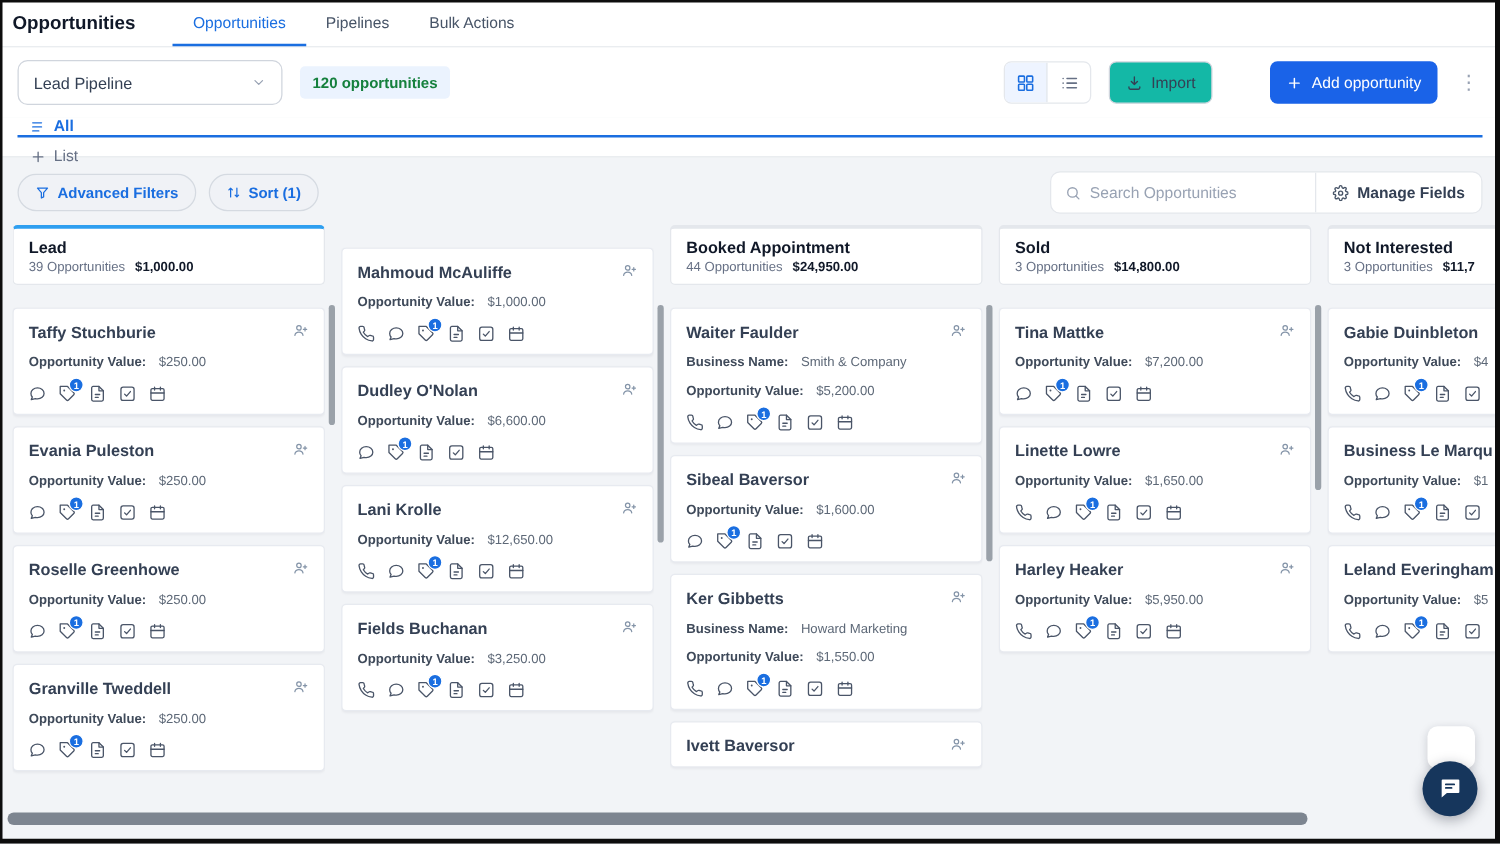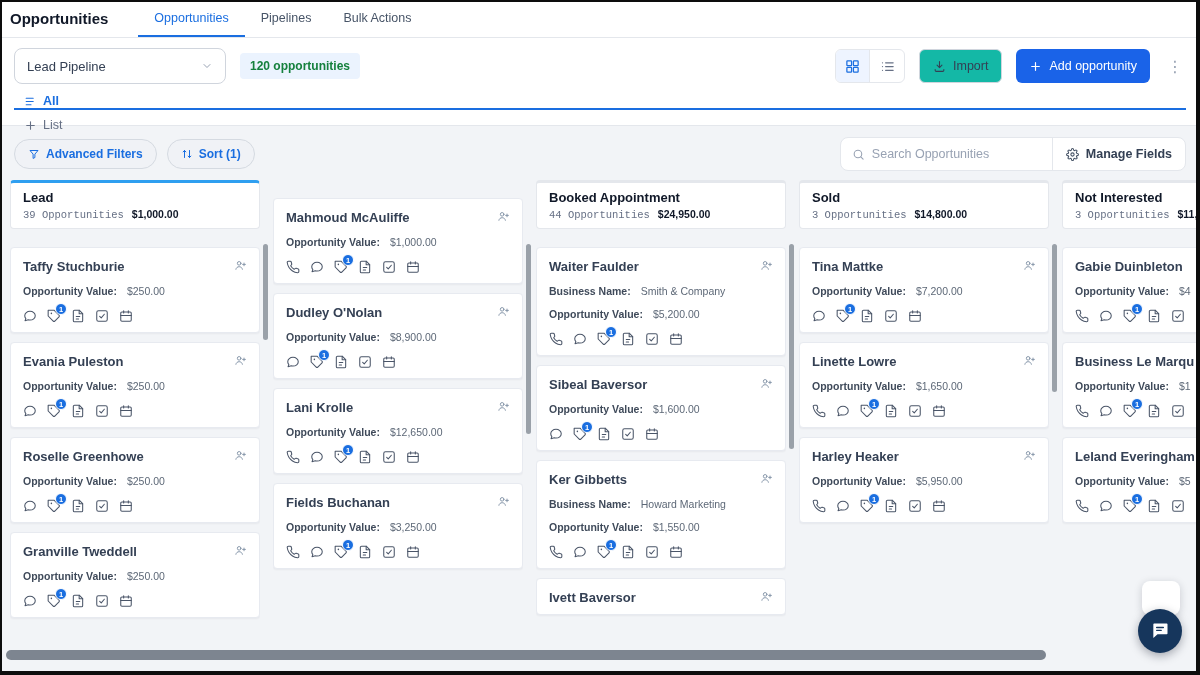--- a/index.html
+++ b/index.html
@@ -25,21 +25,21 @@
   .pipeline-select { width: 212px; height: 36px; border: 1px solid #d0d5dd; border-radius: 8px; display: flex; align-items: center; justify-content: space-between; padding: 0 12px; font-size: 13px; color: #344054; background: #fff; cursor: pointer; }
   .chev svg { width: 12px; height: 12px; color: #98a2b3; }
   .count-badge { background: #ebf3fe; color: #15803d; font-size: 12px; font-weight: 600; padding: 6px 10px; border-radius: 4px; }
   .spacer { flex: 1; }
   .view-toggle { display: flex; border: 1px solid #e4e7ec; border-radius: 6px; overflow: hidden; background: #fff; }
   .vt { width: 34px; height: 32px; display: flex; align-items: center; justify-content: center; cursor: pointer; color: #667085; }
   .vt svg { width: 15px; height: 15px; }
   .vt.active { color: #1a6ee0; background: #eef4ff; border-right: 1px solid #e4e7ec; }
   .btn { display: inline-flex; align-items: center; gap: 7px; height: 34px; padding: 0 13px; border-radius: 6px; font-size: 12.5px; border: none; cursor: pointer; font-family: inherit; }
   .btn.ghost { background: #14b8a6; border: 1px solid #d0d5dd; color: #344054; }
-  .btn.primary { background: #1a63e8; color: #fff; font-weight: 500; }
+  .btn.primary { background: #1a63e8; color: #fff; font-weight: 500; margin-left: 32px; }
   .bicon svg { width: 13px; height: 13px; }
   .kebab { color: #98a2b3; font-size: 16px; cursor: pointer; padding: 0 3px; }
 
   
   .viewtabs { background: #fff; border-bottom: 1px solid #e4e7ec; display: flex; gap: 8px; padding: 0 14px; height: 32px; flex-shrink: 0; flex-direction: column; }
   .vtab { display: flex; align-items: center; gap: 6px; padding: 0 10px; font-size: 12.5px; color: #667085; cursor: pointer; border-bottom: 2px solid transparent; }
   .vtab.active { color: #1a6ee0; border-bottom-color: #1a6ee0; font-weight: 600; }
   .vicon svg { width: 13px; height: 13px; }
 
   
@@ -53,21 +53,21 @@
   .searchbox input::placeholder { color: #98a2b3; }
   .manage { display: flex; align-items: center; gap: 7px; padding: 0 13px; font-size: 12.5px; font-weight: 600; color: #344054; cursor: pointer; }
   .manage svg { width: 13px; height: 13px; color: #475467; }
 
   
   .board { display: flex; gap: 13px; padding: 0 10px; flex: 1; min-height: 0; overflow: hidden; align-items: stretch; }
   .column { flex: 0 0 250px; display: flex; flex-direction: column; position: relative; }
   .col-header { background: #fff; border: 1px solid #e4e7ec; border-top: 3px solid #e4e7ec; border-radius: 4px; padding: 7px 12px; flex-shrink: 0; }
   .col-title { font-size: 13px; font-weight: 700; color: #101828; }
   .col-sub { display: flex; gap: 8px; margin-top: 3px; font-size: 10.5px; align-items: baseline; white-space: nowrap; }
-  .col-count { color: #667085; font-family: Liberation Mono, monospace; }
+  .col-count { color: #667085; }
   .col-amount { color: #101828; font-weight: 700; }
   .col-cards { margin-top: 18px; display: flex; flex-direction: column; gap: 9px; overflow: hidden; flex: 1; }
   .col-scrollbar { position: absolute; width: 5px; right: -8px; top: 64px; background: #9aa1a9; border-radius: 3px; }
   .card { background: #fff; border: 1px solid #e7eaf0; border-radius: 4px; padding: 11px 12px 9px; box-shadow: 0 1px 2px rgba(16,24,40,.05); cursor: pointer; flex-shrink: 0; }
   .card-top { display: flex; justify-content: space-between; align-items: flex-start; }
   .card-name { font-size: 13px; font-weight: 600; color: #344054; white-space: nowrap; }
   .person-icon svg { width: 13px; height: 13px; color: #8494a8; }
   .meta-row { display: flex; gap: 10px; margin-top: 11px; font-size: 10.5px; white-space: nowrap; }
   .meta-label { color: #3f4a5a; font-weight: 700; }
   .meta-value { color: #5d6877; }
@@ -481,21 +481,21 @@
         <svg viewBox="0 0 24 24" fill="none" stroke="currentColor" stroke-width="1.8" stroke-linecap="round">
                   <circle cx="9.5" cy="8" r="3.3"></circle>
                   <path d="M3.5 19c.5-3 3-4.8 6-4.8s5.5 1.8 6 4.8"></path>
                   <path d="M18.5 7.5v5M16 10h5"></path>
                 </svg>
       </span>
     </div>
 
     <div class="meta-row">
       <span class="meta-label">Opportunity Value:</span>
-      <span class="meta-value">$8,900.00</span>
+      <span class="meta-value">$6,600.00</span>
     </div>
     <div class="card-actions">
               <span class="cicon">
                 <svg viewBox="0 0 24 24" fill="none" stroke="currentColor" stroke-width="1.8" stroke-linecap="round" stroke-linejoin="round">
                   <path d="M21 11.5c0 4.1-4 7.5-9 7.5-1.1 0-2.1-.2-3-.4L3.5 20l1.4-3.6C3.7 15.1 3 13.4 3 11.5 3 7.4 7 4 12 4s9 3.4 9 7.5z"></path>
                 </svg>
               </span>
               <span class="cicon">
                 <svg viewBox="0 0 24 24" fill="none" stroke="currentColor" stroke-width="1.8" stroke-linecap="round" stroke-linejoin="round">
                   <path d="M20.6 13.4l-7.2 7.2a2 2 0 0 1-2.8 0L2 12V2h10l8.6 8.6a2 2 0 0 1 0 2.8z"></path>

